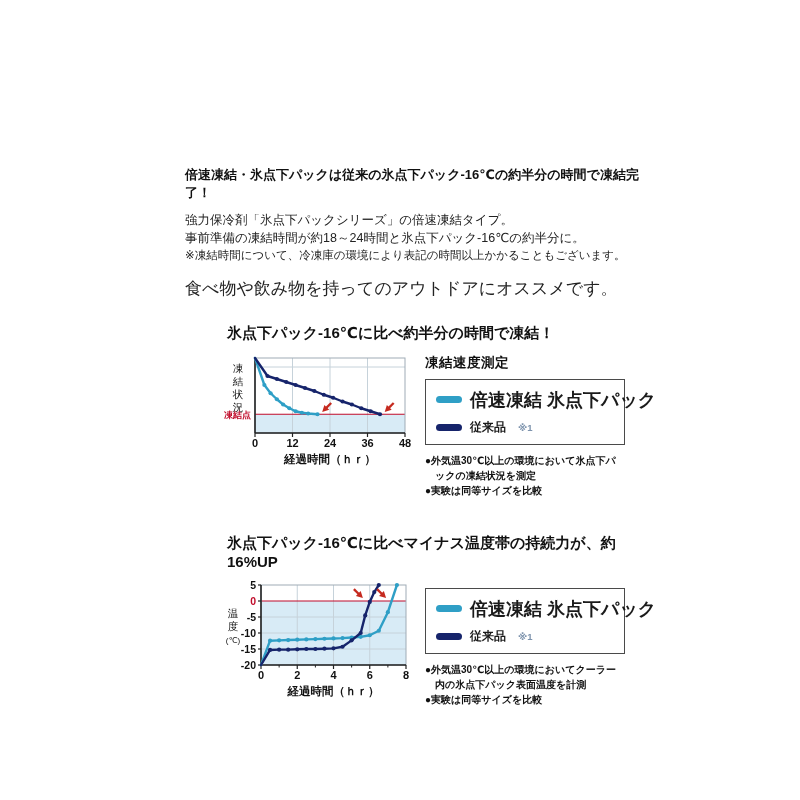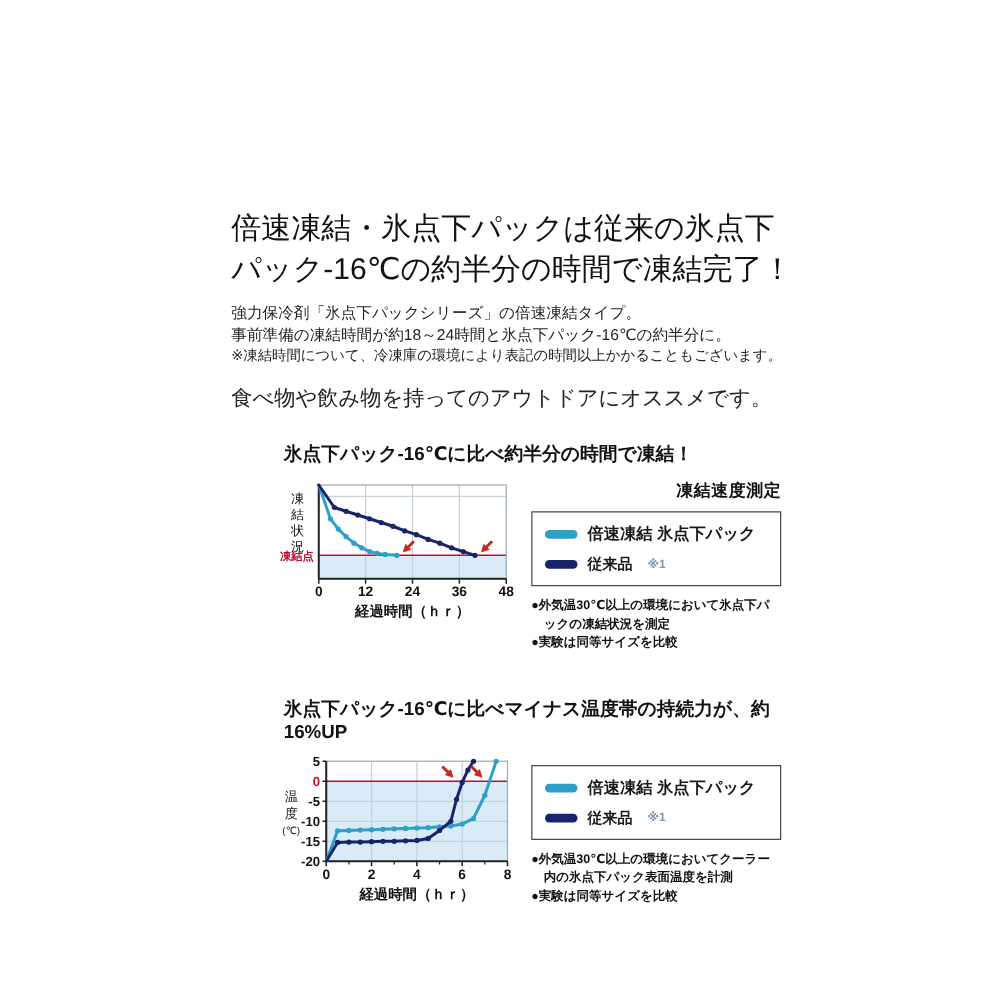--- a/index.html
+++ b/index.html
@@ -2,37 +2,37 @@
 <html><head>
 <meta charset="utf-8">
 <style>
   html,body{margin:0;padding:0;}
   body{
     width:800px;height:800px;background:#ffffff;position:relative;overflow:hidden;
     font-family:"Liberation Sans","DejaVu Sans",sans-serif;color:#1a1a1a;
     -webkit-font-smoothing:antialiased;
   }
   .content{position:absolute;left:185px;top:166px;width:455px;}
-  .title{font-size:24px;font-weight:normal;line-height:1.38;margin:0;color:#111;}
+  .title{font-size:13px;font-weight:bold;line-height:1.38;margin:0;color:#111;}
   .intro{margin-top:9px;font-size:12.5px;line-height:1.45;color:#222;}
   .intro .disclaimer{font-size:11.5px;}
   .outro{margin-top:13px;font-size:17px;color:#222;}
   .section{margin:0;}
   .section.first{margin-top:24px;}
   .section.second{margin-top:36px;}
   .sec-heading{font-size:15px;font-weight:bold;color:#111;margin-left:42px;}
   .chart-row{display:flex;align-items:flex-start;margin-top:11px;}
   .chart-svg{flex:none;display:block;}
   .legend-col{margin-left:10px;width:200px;}
-  .legend-title{font-size:13.5px;font-weight:bold;text-align:right;color:#111;letter-spacing:.5px;}
+  .legend-title{font-size:13.5px;font-weight:bold;text-align:left;color:#111;letter-spacing:.5px;}
   .legend-box{border:1.6px solid #4a4a4a;background:#fff;margin-top:7px;padding:8px 10px;
     display:flex;flex-direction:column;gap:7px;}
   .legend-row{display:flex;align-items:center;gap:8px;}
   .swatch{width:26px;height:7px;border-radius:4px;flex:none;background:#999;}
-  .legend-label{font-size:13px;font-weight:bold;white-space:nowrap;}
+  .legend-label{font-size:18px;font-weight:bold;white-space:nowrap;}
   .legend-row.secondary .legend-label{font-size:12px;font-family:Liberation Serif, serif;}
   .footnote-mark{font-size:9.5px;color:#7d93ad;margin-left:4px;font-weight:bold;}
   .notes{margin-top:8px;font-size:10px;line-height:1.5;color:#111;font-weight:bold;}
   .note-line{padding-left:1em;text-indent:-1em;}
   svg text{font-family:"Liberation Sans","DejaVu Sans",sans-serif;}
 </style>
 </head>
 <body>
 
 <div class="content">

